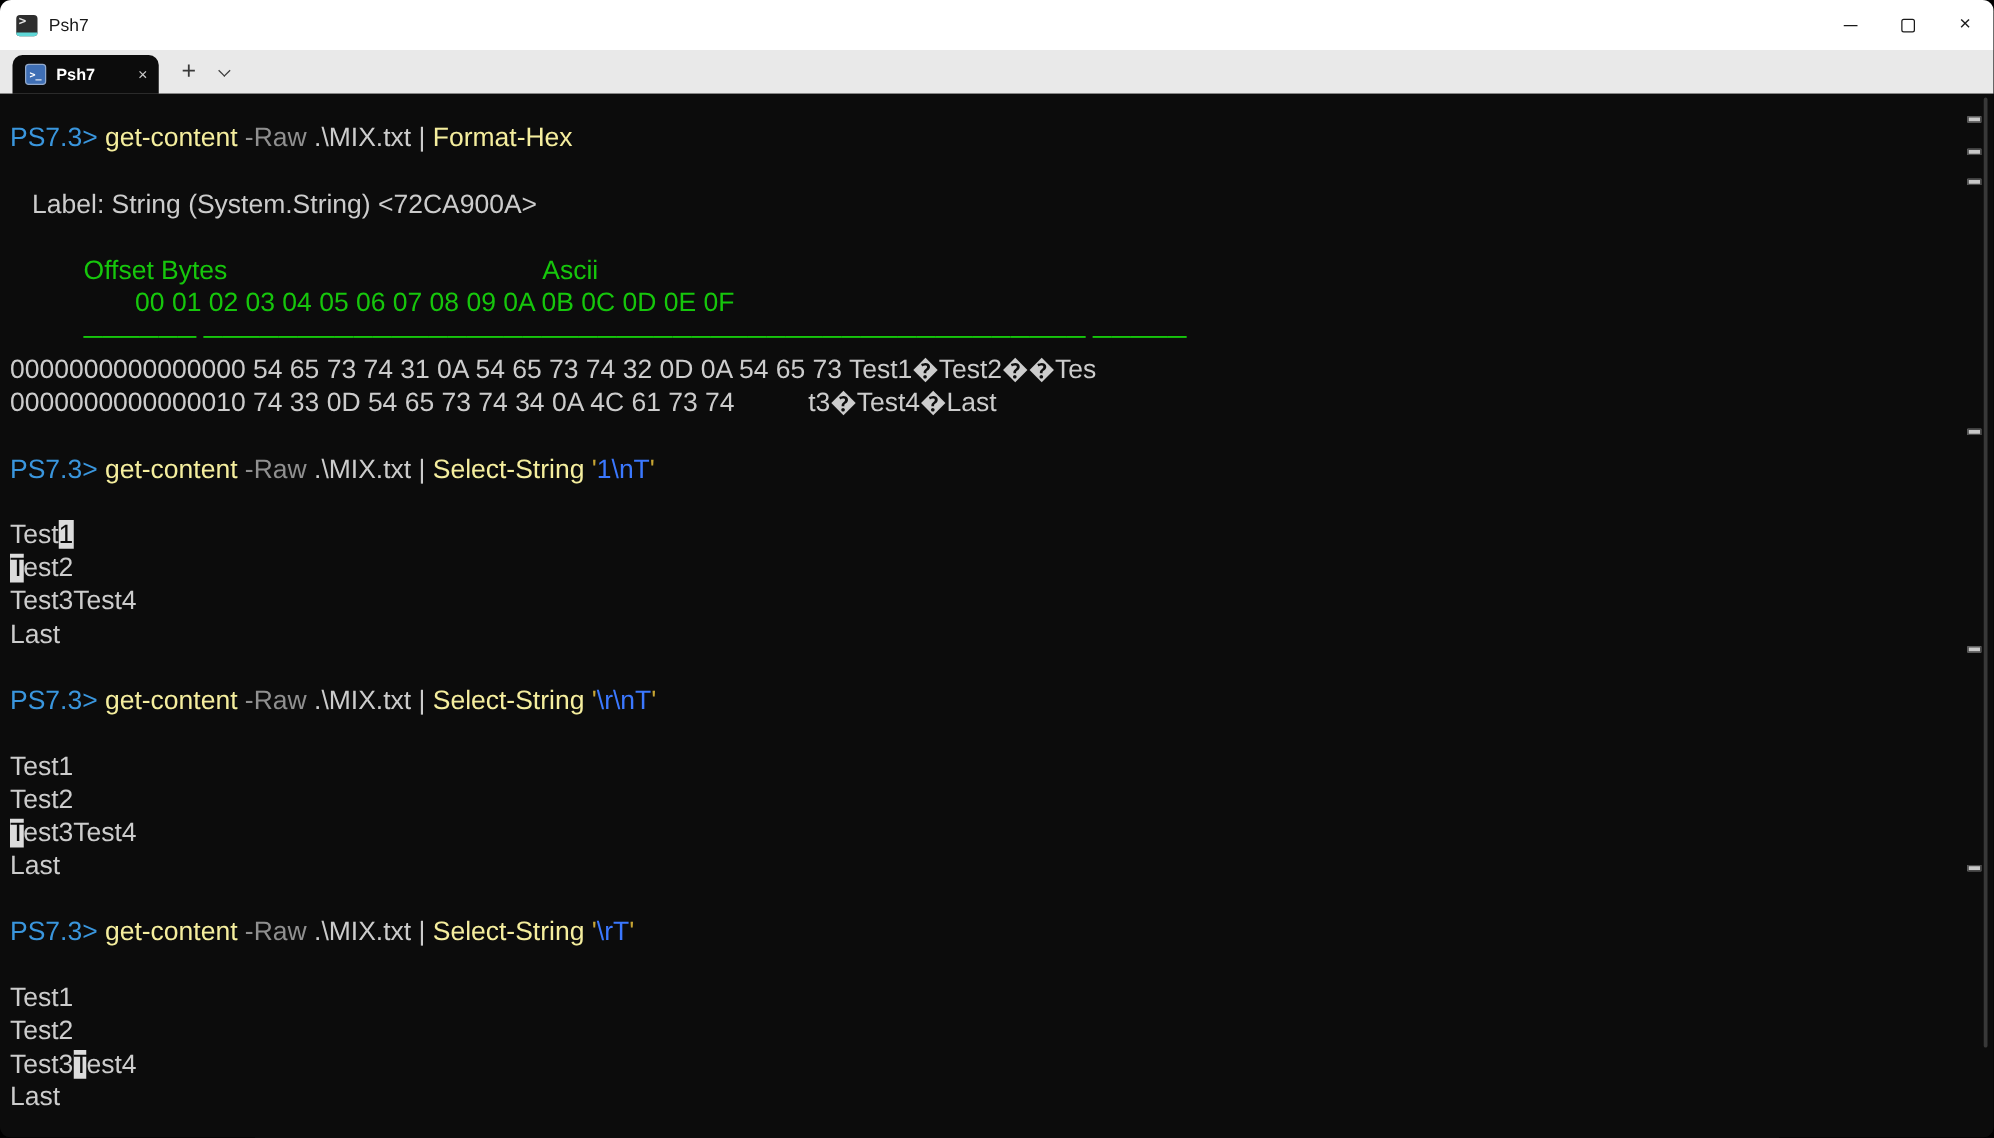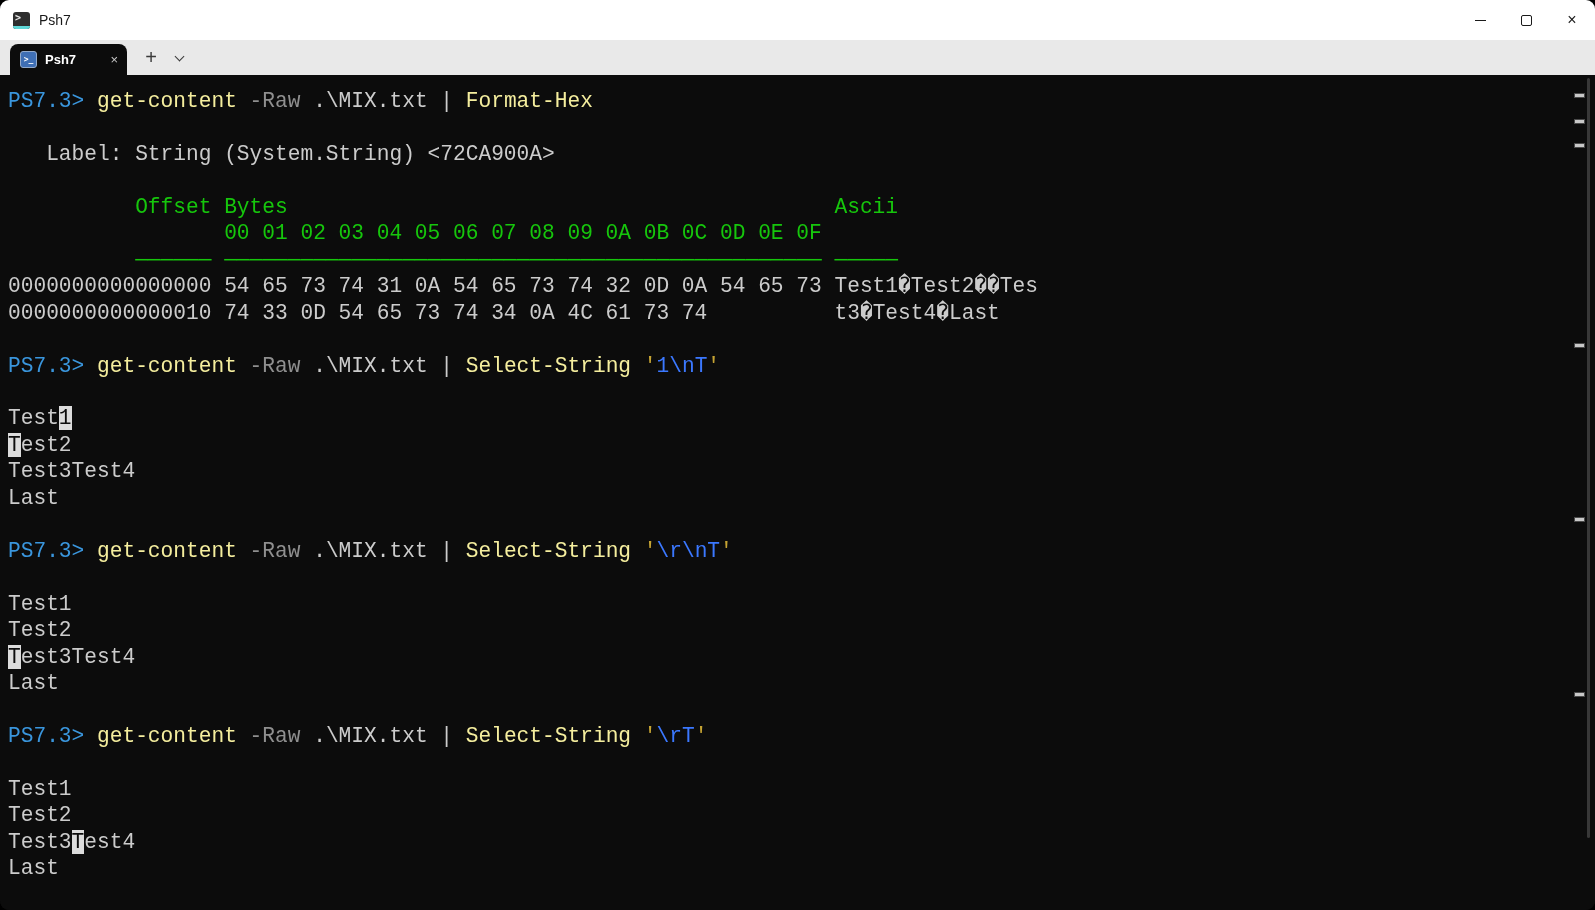--- a/index.html
+++ b/index.html
@@ -31,21 +31,21 @@
   .tab-label{margin-left:8px;color:#FFFFFF;font-weight:bold;font-size:13px;}
   .tab-close{margin-left:auto;margin-right:9px;color:#C9C9C9;font-size:13px;line-height:1;}
   .newtab{position:absolute;left:138px;top:0;width:26px;height:35px;display:flex;
           align-items:center;justify-content:center;font-size:20px;color:#3a3a3a;font-weight:400;}
   .dropdown{position:absolute;left:168px;top:0;width:22px;height:35px;display:flex;
             align-items:center;justify-content:center;}
   .chev{width:6px;height:6px;border-right:1.5px solid #3a3a3a;border-bottom:1.5px solid #3a3a3a;
         transform:rotate(45deg);margin-top:-3px;}
   
   .terminal{position:absolute;top:75px;left:0;right:0;bottom:0;background:var(--bg,#0C0C0C);}
-  pre.tlines{margin:0;padding:13px 0 0 8px;font-family:Liberation Mono, monospace;
+  pre.tlines{margin:0;padding:23px 0 0 8px;font-family:Liberation Sans, sans-serif;
              font-size:21.2px;line-height:26.45px;color:var(--fg,#CCCCCC);}
   .tline{white-space:pre;}
   .c-fg{color:var(--fg);}
   .c-prompt{color:var(--prompt);}
   .c-cmd{color:var(--cmd);}
   .c-param{color:var(--param);}
   .c-quote{color:var(--quote);}
   .c-str{color:var(--str);}
   .c-grn{color:var(--grn);}
   .c-hl{background:var(--hlbg);color:var(--hlfg);}

